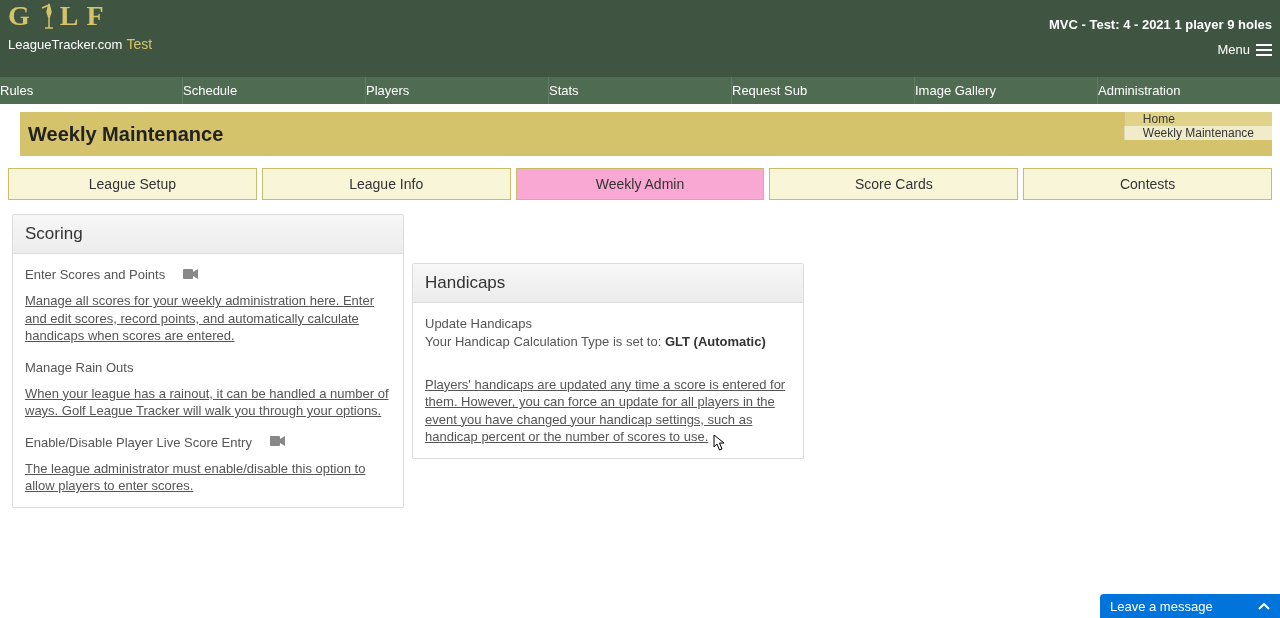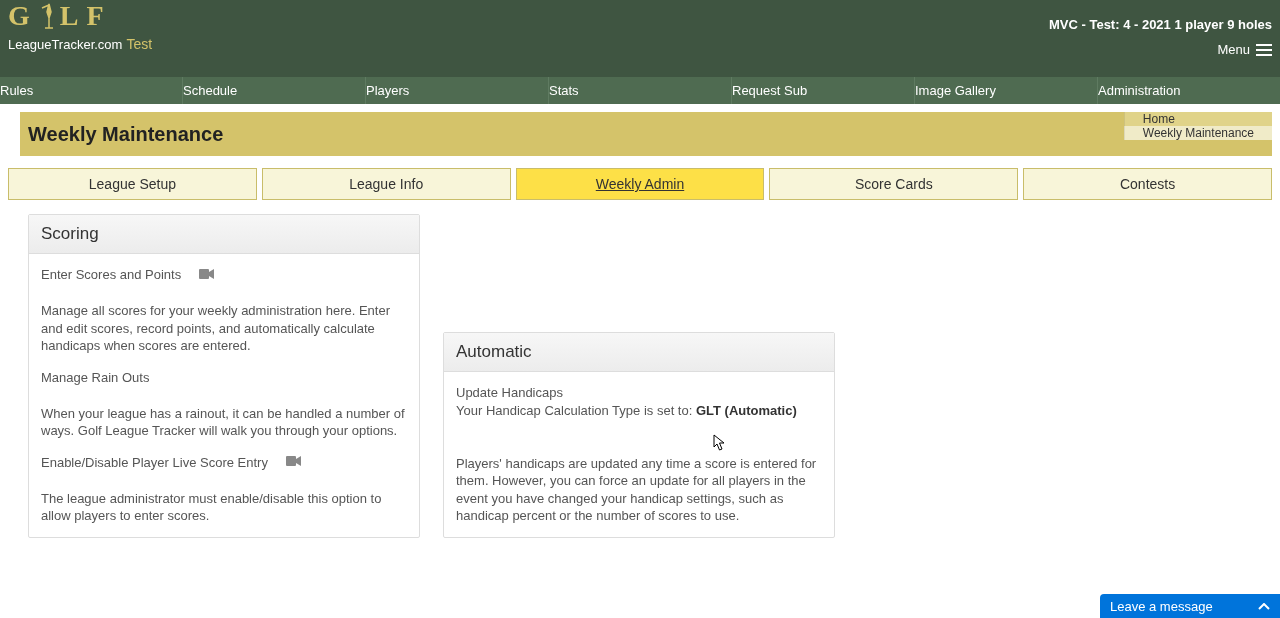--- a/index.html
+++ b/index.html
@@ -26,31 +26,31 @@
     
     .titlebar { background: #d4c36a; margin: 8px 8px 0 20px; height: 44px; display: flex; align-items: center; justify-content: space-between; }
     .page-title { font-size: 20px; font-weight: 700; color: #222; padding-left: 8px; }
     .breadcrumbs { display: flex; height: 100%; flex-direction: column; }
     .crumb { padding: 0 18px; display: flex; align-items: center; color: #333; font-size: 12px; border-left: 1px solid rgba(0,0,0,0.08); background: #e0d389; cursor: pointer; }
     .crumb.active { background: #f0ebc8; }
     
     
     .tabs { display: flex; gap: 5px; padding: 12px 8px 0 8px; }
     .tab { flex: 1; text-align: center; padding: 7px 0; background: #f8f5d9; border: 1px solid #c9bd6a; color: #333; font-size: 14px; cursor: pointer; }
-    .tab.active { background: #fde047; font-weight: 400; text-decoration: underline; }
+    .tab.active { background: #f9a8d4; font-weight: 400; }
     
     
-    .panels { display: flex; gap: 23px; padding: 14px 28px; align-items: flex-end; }
+    .panels { display: flex; gap: 8px; padding: 14px 12px; align-items: center; }
     .panel { flex: 1; max-width: 392px; border: 1px solid #ddd; border-radius: 2px; background: #fff; }
     .panel-header { background: linear-gradient(#f7f7f7, #ececec); border-bottom: 1px solid #ddd; padding: 9px 12px; font-size: 17px; color: #333; }
     .panel-body { padding: 12px; font-size: 13px; color: #555; line-height: 1.35; }
     .link { color: #555; cursor: pointer; display: inline; }
     .video-icon { display: inline-block; margin-left: 14px; color: #888; vertical-align: middle; }
     .video-icon svg { width: 16px; height: 12px; }
-    .desc { margin-top: 18px; margin-bottom: 14px; }
+    .desc { margin-top: 8px; margin-bottom: 14px; text-decoration: underline; }
     .desc:last-child { margin-bottom: 0; }
     .bold { font-weight: 700; color: #333; }
     
     
     .cursor { position: absolute; left: 713px; top: 434px; pointer-events: none; }
     .cursor svg { width: 14px; height: 18px; }
     
     
     .chat { position: fixed; right: 0; bottom: 0; width: 180px; height: 24px; background: #0074db; color: #fff; display: flex; align-items: center; justify-content: space-between; padding: 0 10px; font-size: 13px; border-top-left-radius: 4px; cursor: pointer; }
     .chat-chevron svg { width: 12px; height: 8px; }
@@ -130,21 +130,21 @@
         <span class="video-icon"><svg viewBox="0 0 16 12">
               <rect x="0" y="1" width="10" height="10" rx="1" fill="#888"></rect>
               <path d="M10 4 L15 1 L15 11 L10 8 Z" fill="#888"></path>
             </svg></span>
       </div>
       <div class="desc">The league administrator must enable/disable this option to allow players to enter scores.</div>
     </div>
   </div>
 
   <div class="panel">
-    <div class="panel-header">Automatic</div>
+    <div class="panel-header">Handicaps</div>
     <div class="panel-body">
       <div><span class="link">Update Handicaps</span></div>
       <div>
         <span>Your Handicap Calculation Type is set to: </span><span class="bold">GLT (Automatic)</span>
       </div>
       <br>
       <div class="desc">Players' handicaps are updated any time a score is entered for them. However, you can force an update for all players in the event you have changed your handicap settings, such as handicap percent or the number of scores to use.</div>
     </div>
   </div>
 </div>

